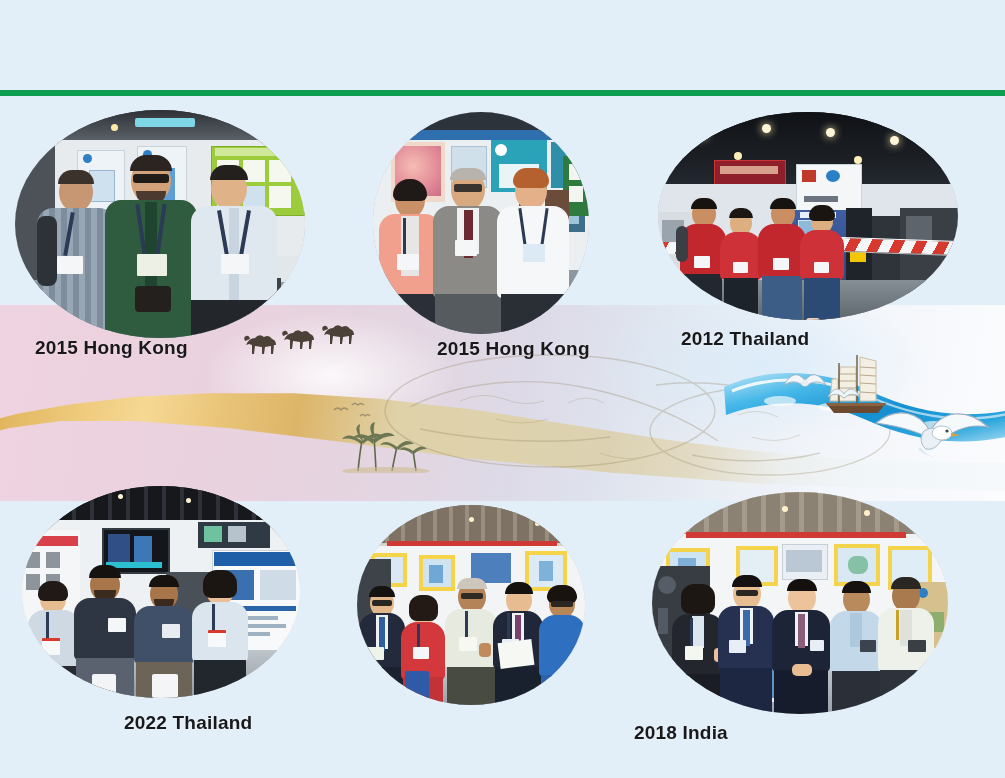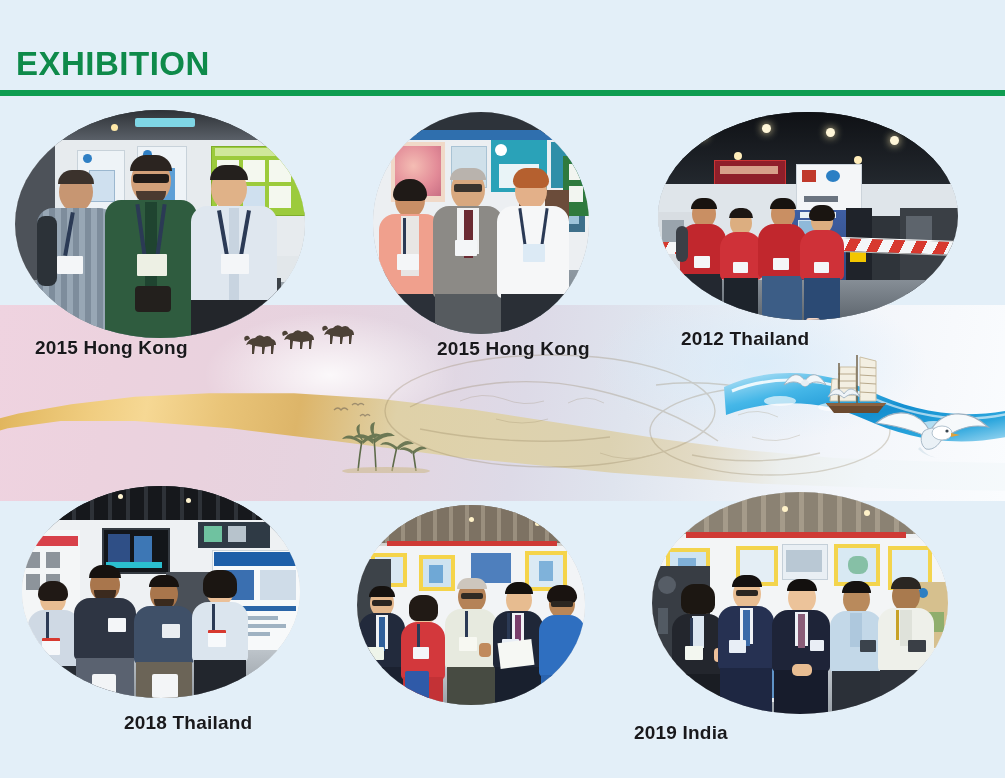--- a/index.html
+++ b/index.html
@@ -95,21 +95,20 @@
   .torso{position:absolute;border-radius:16px 16px 5px 5px;}
   .badge{position:absolute;background:#f4f6f8;border-radius:1px;}
   .lanyard{position:absolute;background:#2b3a55;}
 </style>
 </head>
 <body>
 
 <div class="page">
 
   <div class="header">
-    <div class="page-title">EXHIBITION</div>
     <div class="title-rule"></div>
   </div>
 
   <div class="band">
     <div class="band-bg"></div>
     <div class="band-sky"></div>
 
     <div class="dune"></div>
 
     <svg class="map-lines" viewBox="0 0 640 140">
@@ -526,21 +525,21 @@
       <div class="person" style="left:170px;top:88px;width:56px;height:124px;">
         <div class="head" style="left:14px;top:0;width:28px;height:32px;background:#ebc098;"></div>
         <div class="r" style="left:11px;top:-4px;width:34px;height:28px;background:#1b1612;border-radius:14px 14px 8px 8px;"></div>
         <div class="torso" style="left:0;top:28px;width:56px;height:60px;background:#dbe5ee;"></div>
         <div class="lanyard" style="left:20px;top:30px;width:3px;height:30px;"></div>
         <div class="badge" style="left:16px;top:56px;width:18px;height:14px;background:#f7f9fb;border-top:3px solid #d7392f;"></div>
         <div class="r" style="left:2px;top:86px;width:52px;height:38px;background:#22262d;"></div>
       </div>
     </div>
   </div>
-  <div class="cap" style="left:124px;top:712px;">2018 Thailand</div>
+  <div class="cap" style="left:124px;top:712px;">2022 Thailand</div>
 
   <div class="photo" style="left:357px;top:505px;width:228px;height:200px;">
     <div class="scene" style="background:linear-gradient(#8d8478 0%,#a49a8c 12%,#eef0f1 24%,#f3f5f6 66%,#b9bfc4 100%);">
 
       <div class="r" style="left:0;top:0;width:228px;height:38px;background:
            repeating-linear-gradient(90deg,#7d7263 0 12px,#9a8f7e 12px 16px);"></div>
       <div class="r" style="left:40px;top:14px;width:5px;height:5px;background:#fff2c8;border-radius:50%;"></div>
       <div class="r" style="left:112px;top:12px;width:5px;height:5px;background:#fff2c8;border-radius:50%;"></div>
       <div class="r" style="left:178px;top:16px;width:5px;height:5px;background:#fff2c8;border-radius:50%;"></div>
 
@@ -701,15 +700,15 @@
         <div class="head" style="left:14px;top:0;width:28px;height:32px;background:#a97a4e;"></div>
         <div class="r" style="left:13px;top:-3px;width:30px;height:12px;background:#2a2622;border-radius:13px 13px 0 0;"></div>
         <div class="torso" style="left:0;top:28px;width:56px;height:64px;background:#eef0ea;"></div>
         <div class="r" style="left:22px;top:30px;width:12px;height:36px;background:#dfe2da;"></div>
         <div class="lanyard" style="left:18px;top:30px;width:3px;height:30px;background:#c8a227;"></div>
         <div class="badge" style="left:30px;top:60px;width:18px;height:12px;background:#3a3f46;"></div>
         <div class="r" style="left:2px;top:90px;width:52px;height:44px;background:#2e333b;"></div>
       </div>
     </div>
   </div>
-  <div class="cap" style="left:634px;top:722px;">2019 India</div>
+  <div class="cap" style="left:634px;top:722px;">2018 India</div>
 
 </div>
 
 </body></html>

